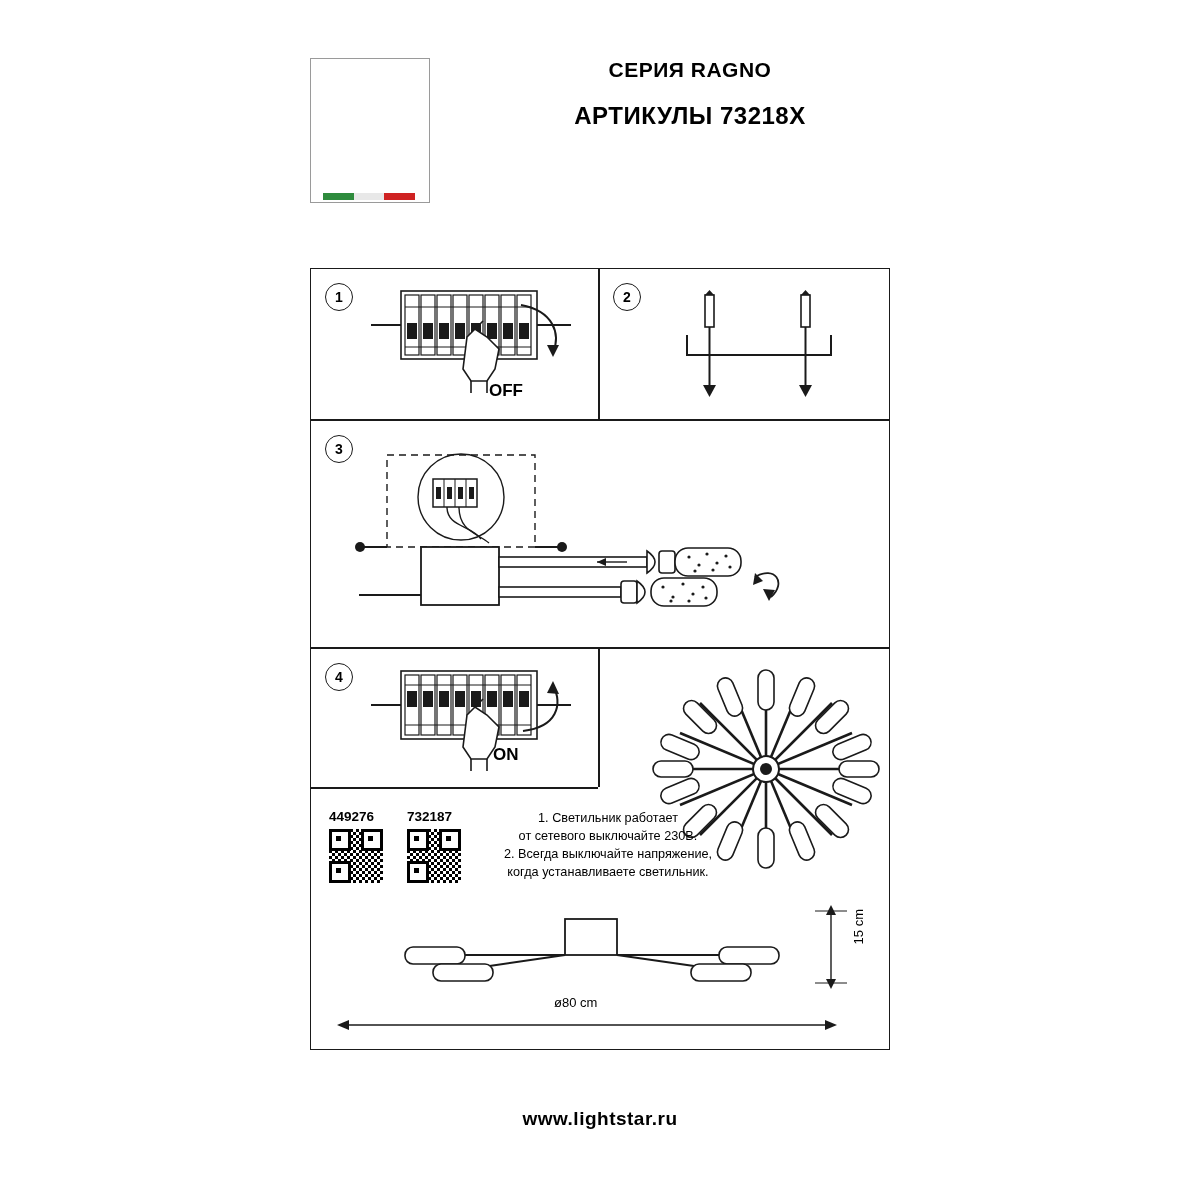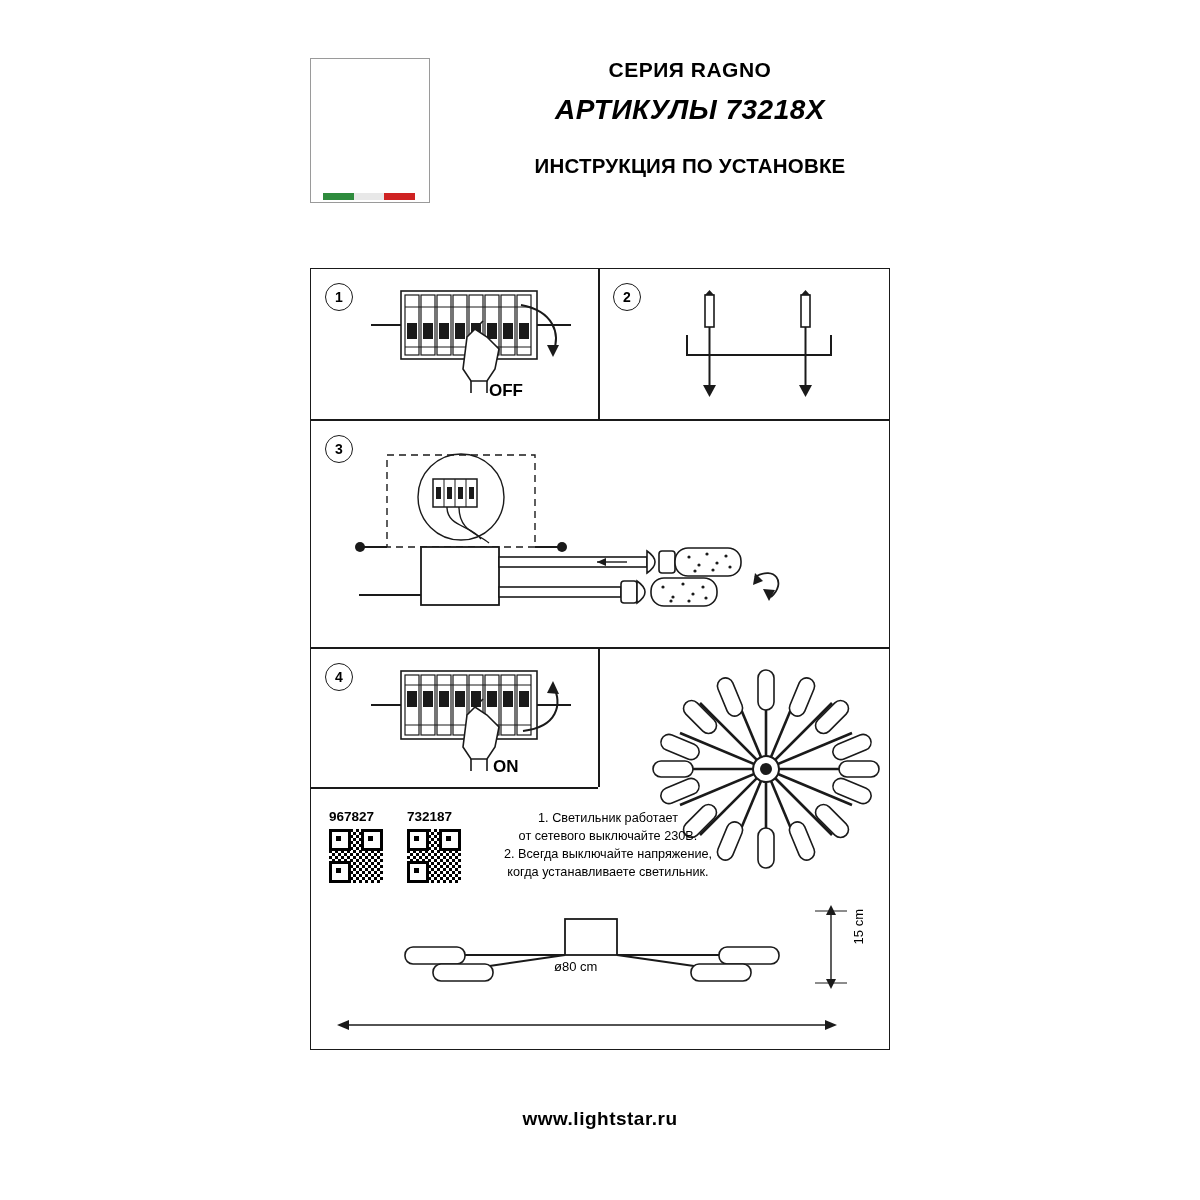--- a/index.html
+++ b/index.html
@@ -38,22 +38,22 @@
   .flag{position:absolute;left:12px;bottom:2px;width:92px;height:7px;display:flex;}
   .flag i{display:block;height:100%;}
   .flag .g{background:#2e8b3d;width:31px;}
   .flag .w{background:#e8e8e8;width:30px;}
   .flag .r{background:#cf2222;width:31px;}
 
   .header-text{
     position:absolute;left:180px;top:0;width:400px;text-align:center;
   }
   .h-line{font-weight:bold;}
-  .h-series{font-size:21px;letter-spacing:0.5px;margin-bottom:12px;}
-  .h-art{font-size:28px;letter-spacing:0.5px;font-style:italic;}
+  .h-series{font-size:21px;letter-spacing:0.5px;margin-bottom:20px;}
+  .h-art{font-size:24px;letter-spacing:0.5px;}
   .h-title{font-size:20.5px;line-height:1.32;margin-top:26px;letter-spacing:0.2px;}
 
   
   .frame{
     position:absolute;left:310px;top:268px;width:580px;height:782px;
     border:1.6px solid #1a1a1a;box-sizing:border-box;
   }
   .vline{position:absolute;background:#1a1a1a;}
   .hline{position:absolute;background:#1a1a1a;}
 
@@ -103,21 +103,20 @@
       <div class="flag">
         <i class="g"></i>
           <i class="w"></i>
           <i class="r"></i>
       </div>
     </div>
 
     <div class="header-text">
       <div class="h-line h-series">СЕРИЯ RAGNO</div>
       <div class="h-line h-art">АРТИКУЛЫ 73218X</div>
-      <div class="h-line h-title">ИНСТРУКЦИЯ ПО УСТАНОВКЕ</div>
     </div>
   </div>
 
   <div class="frame">
 
     <div class="hline" style="left:0;top:150px;width:578px;height:1.6px;"></div>
     <div class="vline" style="left:287px;top:0;width:1.6px;height:150px;"></div>
     <div class="hline" style="left:0;top:378px;width:578px;height:1.6px;"></div>
     <div class="hline" style="left:0;top:518px;width:287px;height:1.6px;"></div>
     <div class="vline" style="left:287px;top:378px;width:1.6px;height:140px;"></div>
@@ -297,21 +296,21 @@
           <line x1="34" y1="28" x2="160" y2="28"></line>
           <line x1="34" y1="68" x2="160" y2="68"></line>
         </g>
         <path d="M96 58 L104 50 L116 58 L128 70 L124 90 L116 102 L100 102 L92 90 Z" fill="#fff" stroke="#1a1a1a" stroke-width="1.6"></path>
         <path d="M104 50 L112 42" stroke="#1a1a1a" stroke-width="1.6" fill="none"></path>
         <path d="M100 102 L100 114 M116 102 L116 114" stroke="#1a1a1a" stroke-width="1.6"></path>
         <path d="M152 74 C186 70 192 48 182 28" fill="none" stroke="#1a1a1a" stroke-width="2"></path>
         <path d="M182 24 l6 13 l-12 -1 z" fill="#1a1a1a"></path>
       </svg>
     </div>
-    <div class="label-bold" style="left:182px;top:488px;">ON</div>
+    <div class="label-bold" style="left:182px;top:476px;">ON</div>
 
     <div class="abs" style="left:340px;top:385px;width:230px;height:230px;">
       <svg width="230" height="230" viewBox="0 0 230 230">
         <g stroke="#1a1a1a" stroke-width="2.6" fill="none">
           <g>
             <line x1="115" y1="115" x2="115" y2="22"></line>
             <line x1="115" y1="115" x2="151" y2="29"></line>
             <line x1="115" y1="115" x2="181" y2="49"></line>
             <line x1="115" y1="115" x2="201" y2="79"></line>
             <line x1="115" y1="115" x2="208" y2="115"></line>
@@ -346,21 +345,21 @@
           <rect x="21" y="73" width="16" height="40" rx="8" transform="rotate(112.5 29 93)"></rect>
           <rect x="41" y="43" width="16" height="40" rx="8" transform="rotate(135 49 63)"></rect>
           <rect x="71" y="23" width="16" height="40" rx="8" transform="rotate(157.5 79 43)"></rect>
         </g>
 
         <circle cx="115" cy="115" r="13" fill="#fff" stroke="#1a1a1a" stroke-width="2"></circle>
         <circle cx="115" cy="115" r="6" fill="#1a1a1a"></circle>
       </svg>
     </div>
 
-    <div class="qr-code" style="left:18px;top:540px;">967827</div>
+    <div class="qr-code" style="left:18px;top:540px;">449276</div>
     <div class="qr" style="left:18px;top:560px;">
       <span class="fp tl"></span>
         <span class="fp tr"></span>
         <span class="fp bl"></span>
     </div>
 
     <div class="qr-code" style="left:96px;top:540px;">732187</div>
     <div class="qr" style="left:96px;top:560px;">
       <span class="fp tl"></span>
         <span class="fp tr"></span>
@@ -402,18 +401,18 @@
     </div>
     <div class="dim-text vert" style="left:540px;top:640px;">15 cm</div>
 
     <div class="abs" style="left:26px;top:748px;width:500px;height:16px;">
       <svg width="500" height="16" viewBox="0 0 500 16">
         <line x1="8" y1="8" x2="492" y2="8" stroke="#1a1a1a" stroke-width="1.4"></line>
         <path d="M0 8 l12 -5 l0 10 z" fill="#1a1a1a"></path>
         <path d="M500 8 l-12 -5 l0 10 z" fill="#1a1a1a"></path>
       </svg>
     </div>
-    <div class="dim-text" style="left:243px;top:690px;">ø80 cm</div>
+    <div class="dim-text" style="left:243px;top:726px;">ø80 cm</div>
 
   </div>
 
   <div class="site">www.lightstar.ru</div>
 </div>
 
 </body></html>

